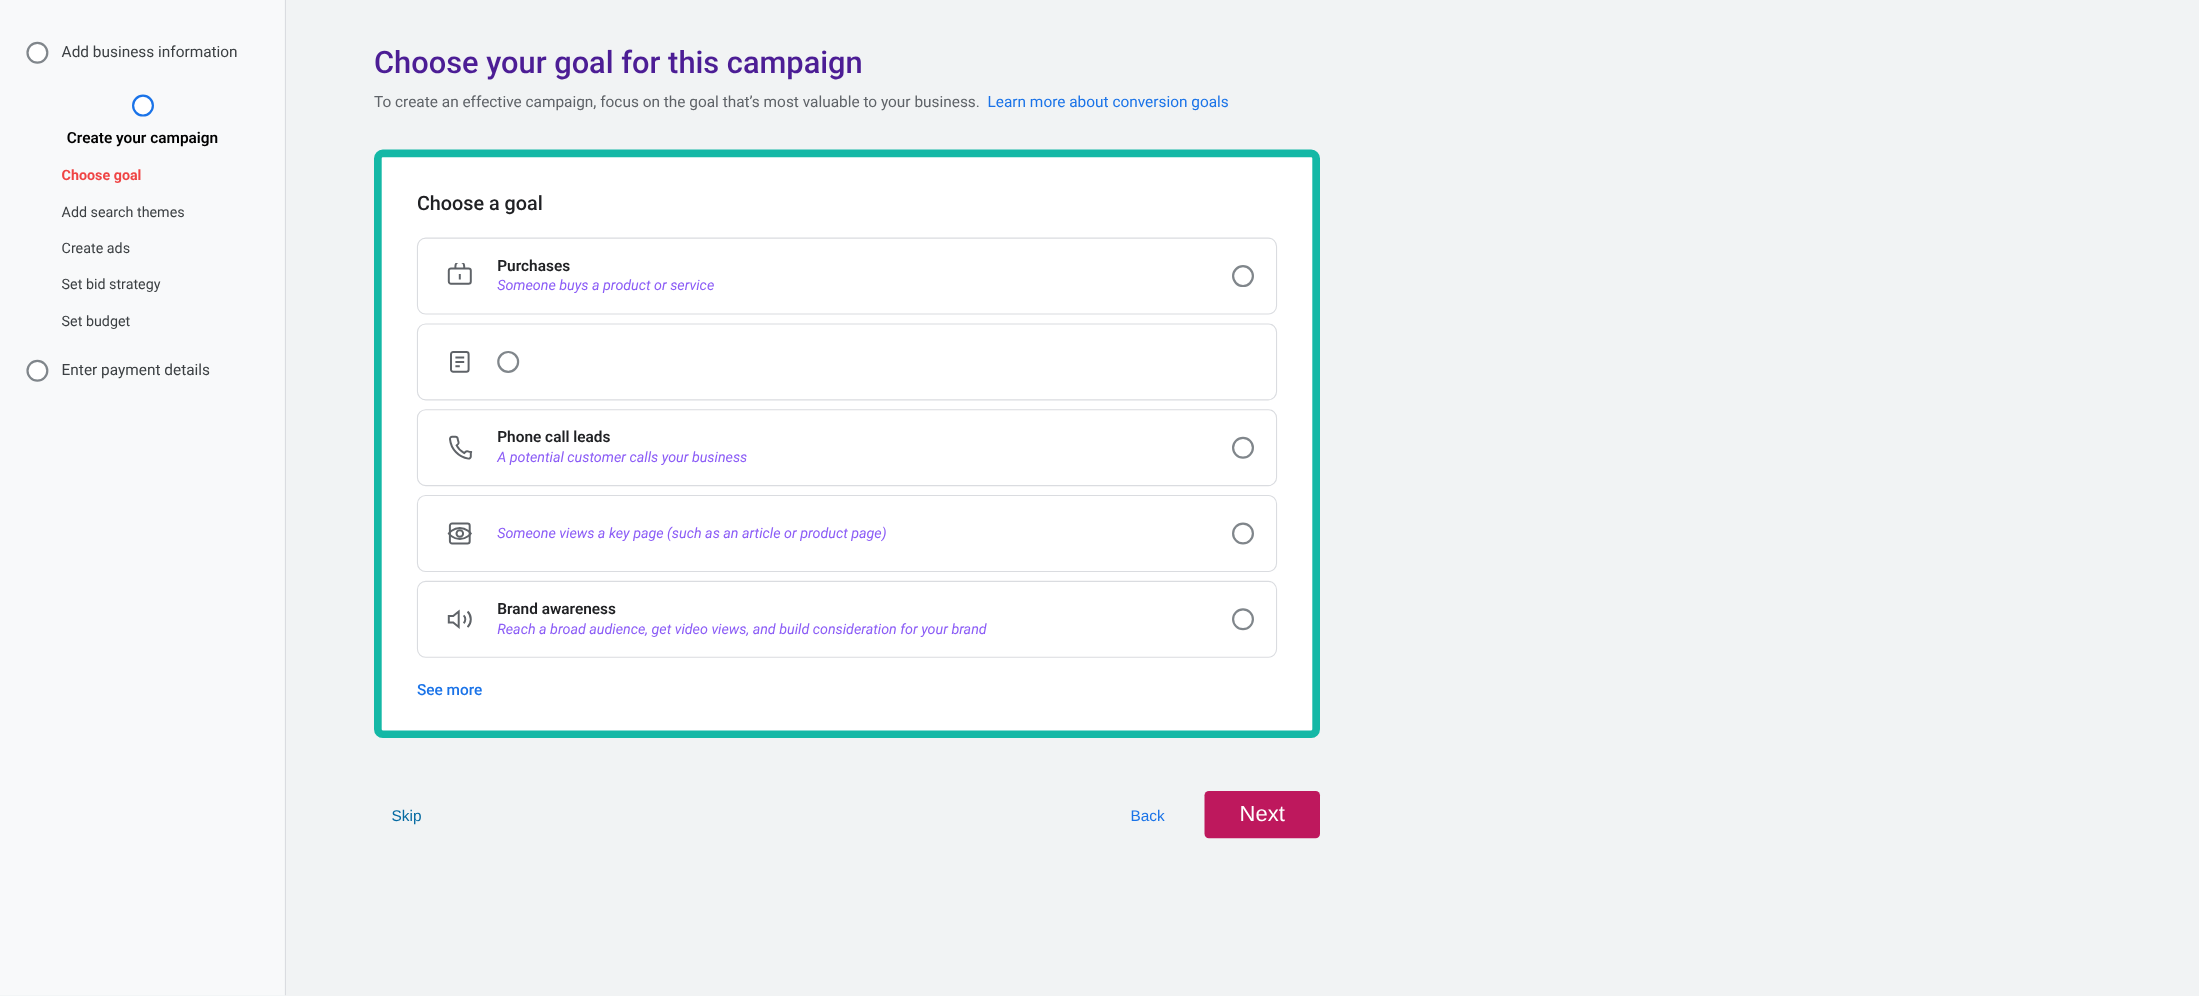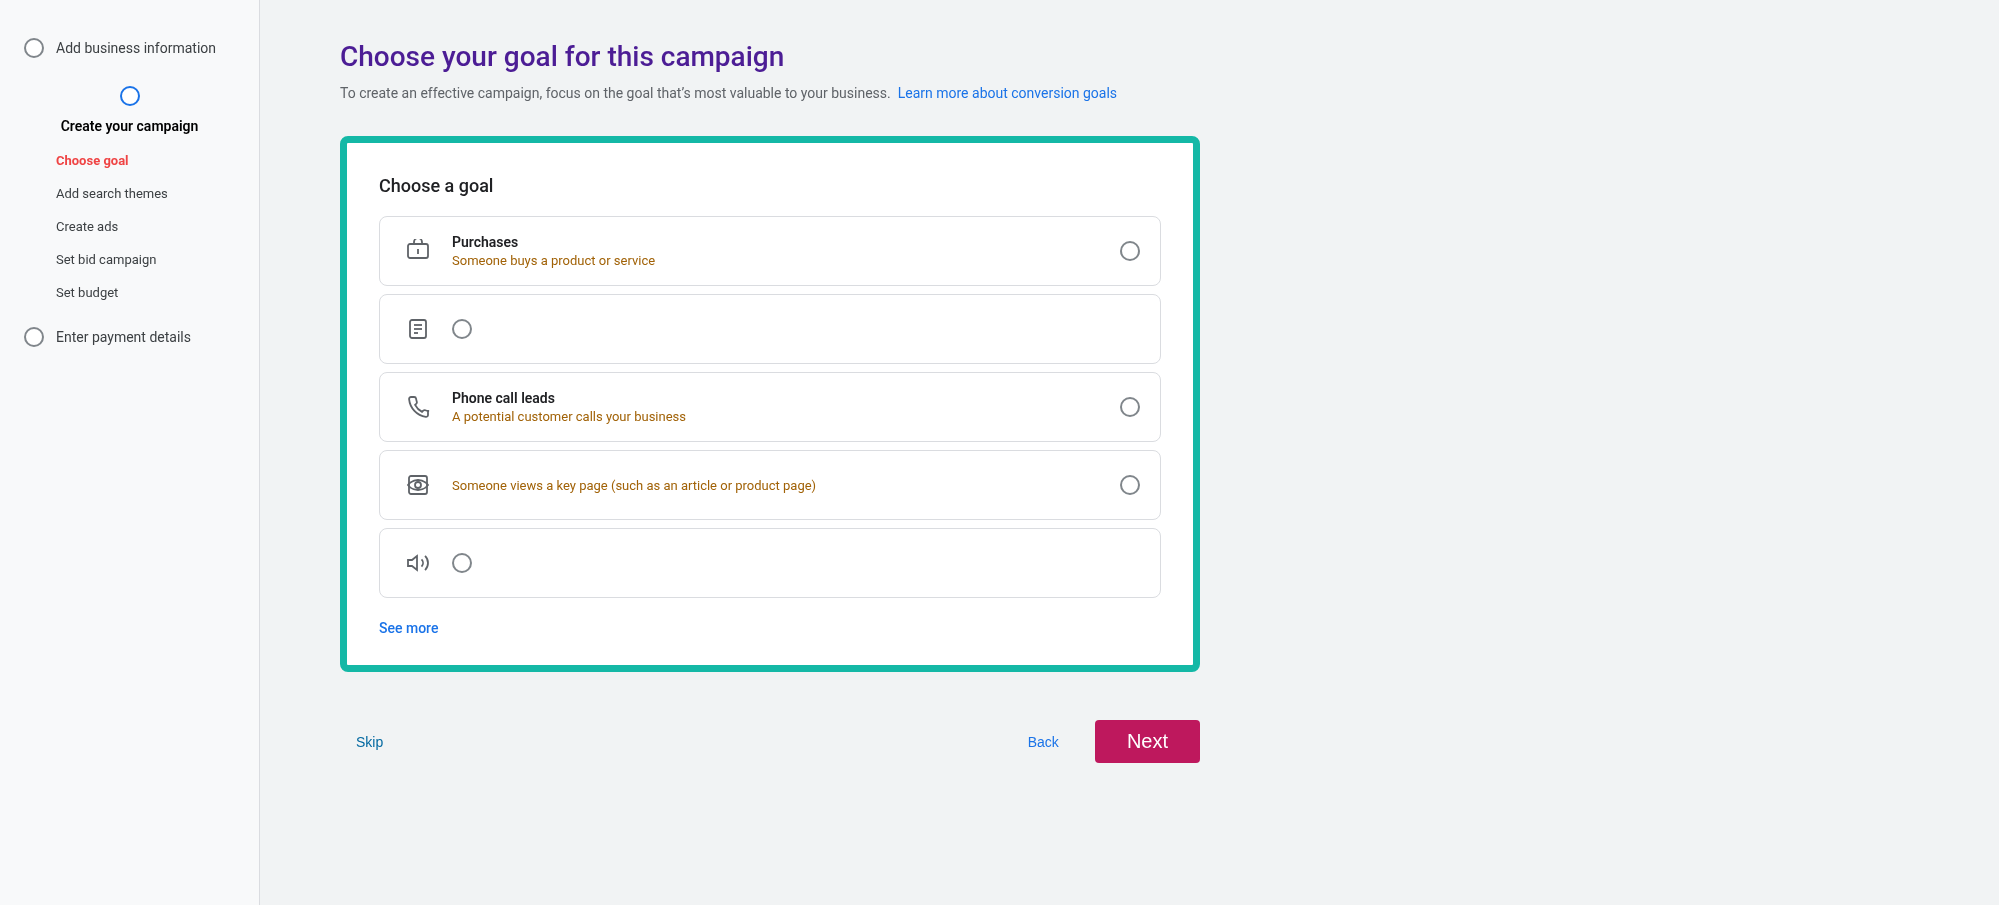--- a/index.html
+++ b/index.html
@@ -160,21 +160,22 @@
 
     .goal-title {
       font-size: 14px;
       font-weight: 600;
       color: #202124;
       margin-bottom: 3px;
     }
 
     .goal-desc {
       font-size: 13px;
-      color: #a16207;
+      color: #8b5cf6;
+      font-style: italic;
     }
 
     .goal-radio {
       width: 20px;
       height: 20px;
       border-radius: 50%;
       border: 2px solid #80868b;
       flex-shrink: 0;
     }
 
@@ -255,21 +256,21 @@
       <div class="sidebar-sub-item active">
         <span>Choose goal</span>
       </div>
       <div class="sidebar-sub-item">
         <span>Add search themes</span>
       </div>
       <div class="sidebar-sub-item">
         <span>Create ads</span>
       </div>
       <div class="sidebar-sub-item">
-        <span>Set bid campaign</span>
+        <span>Set bid strategy</span>
       </div>
       <div class="sidebar-sub-item">
         <span>Set budget</span>
       </div>
     </div>
   </div>
 
   <div class="sidebar-section">
     <div class="sidebar-top-item">
       <div class="sidebar-circle"></div>
@@ -350,20 +351,24 @@
     </div>
 
     
     <div class="goal-option">
       <div class="goal-icon">
         <svg viewBox="0 0 24 24" fill="none" stroke="#5f6368" stroke-width="1.8">
           <polygon points="11 5 6 9 2 9 2 15 6 15 11 19 11 5"></polygon>
           <path d="M19.07 4.93a10 10 0 010 14.14"></path>
           <path d="M15.54 8.46a5 5 0 010 7.07"></path>
         </svg>
+      </div>
+      <div class="goal-text">
+        <div class="goal-title">Brand awareness</div>
+        <div class="goal-desc">Reach a broad audience, get video views, and build consideration for your brand</div>
       </div>
       <div class="goal-radio"></div>
     </div>
 
     <span class="see-more">See more</span>
   </div>
 
   <div class="footer-bar">
     <button class="btn-skip">Skip</button>
     <div class="btn-group">

